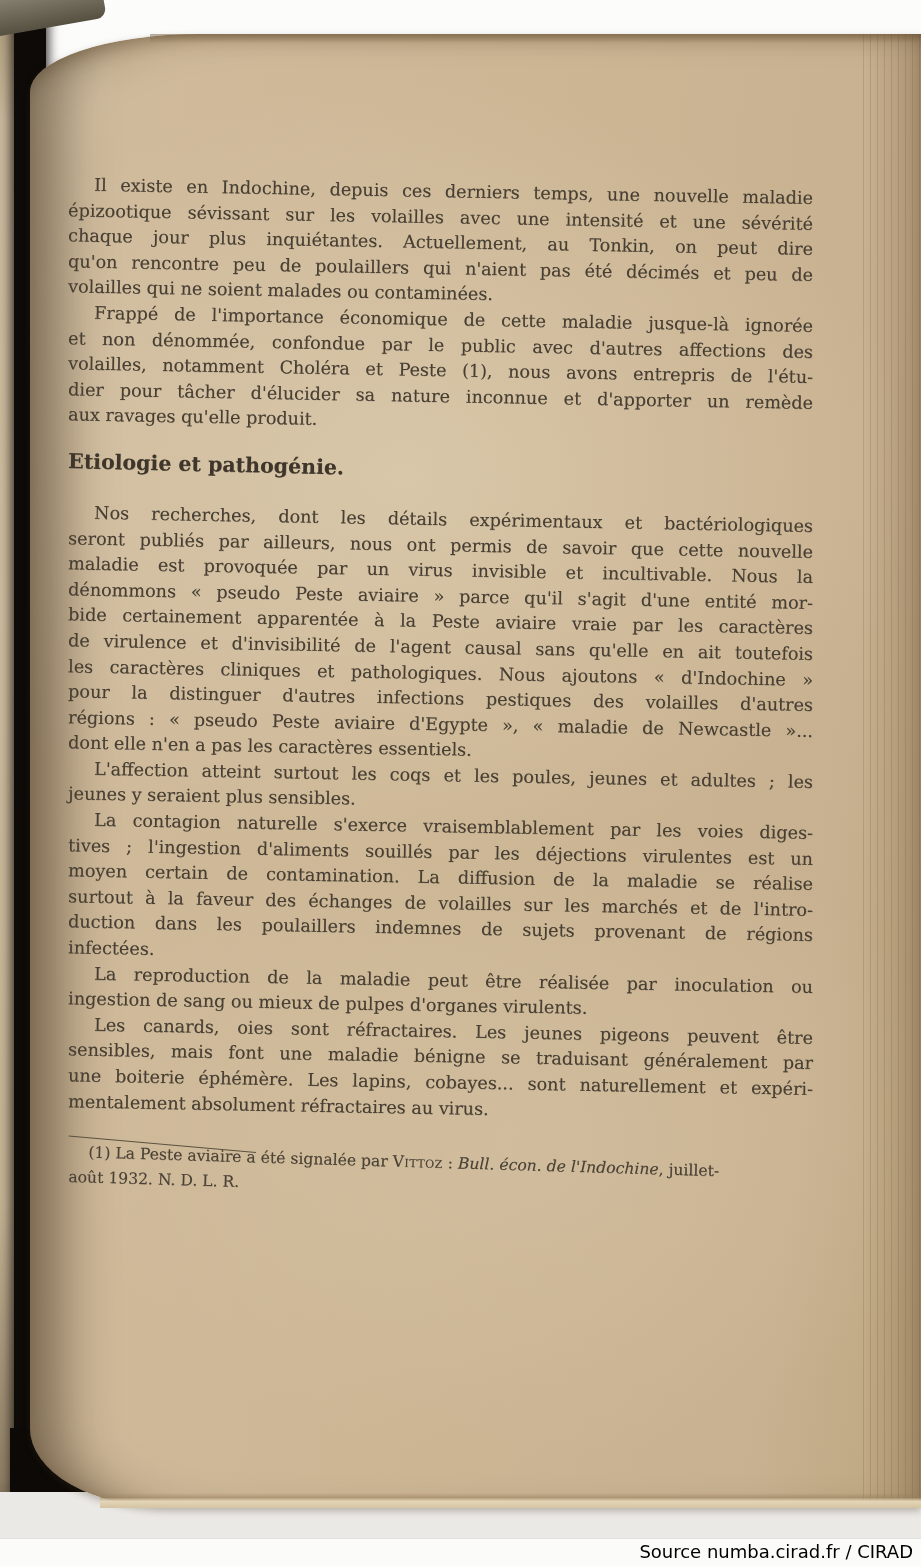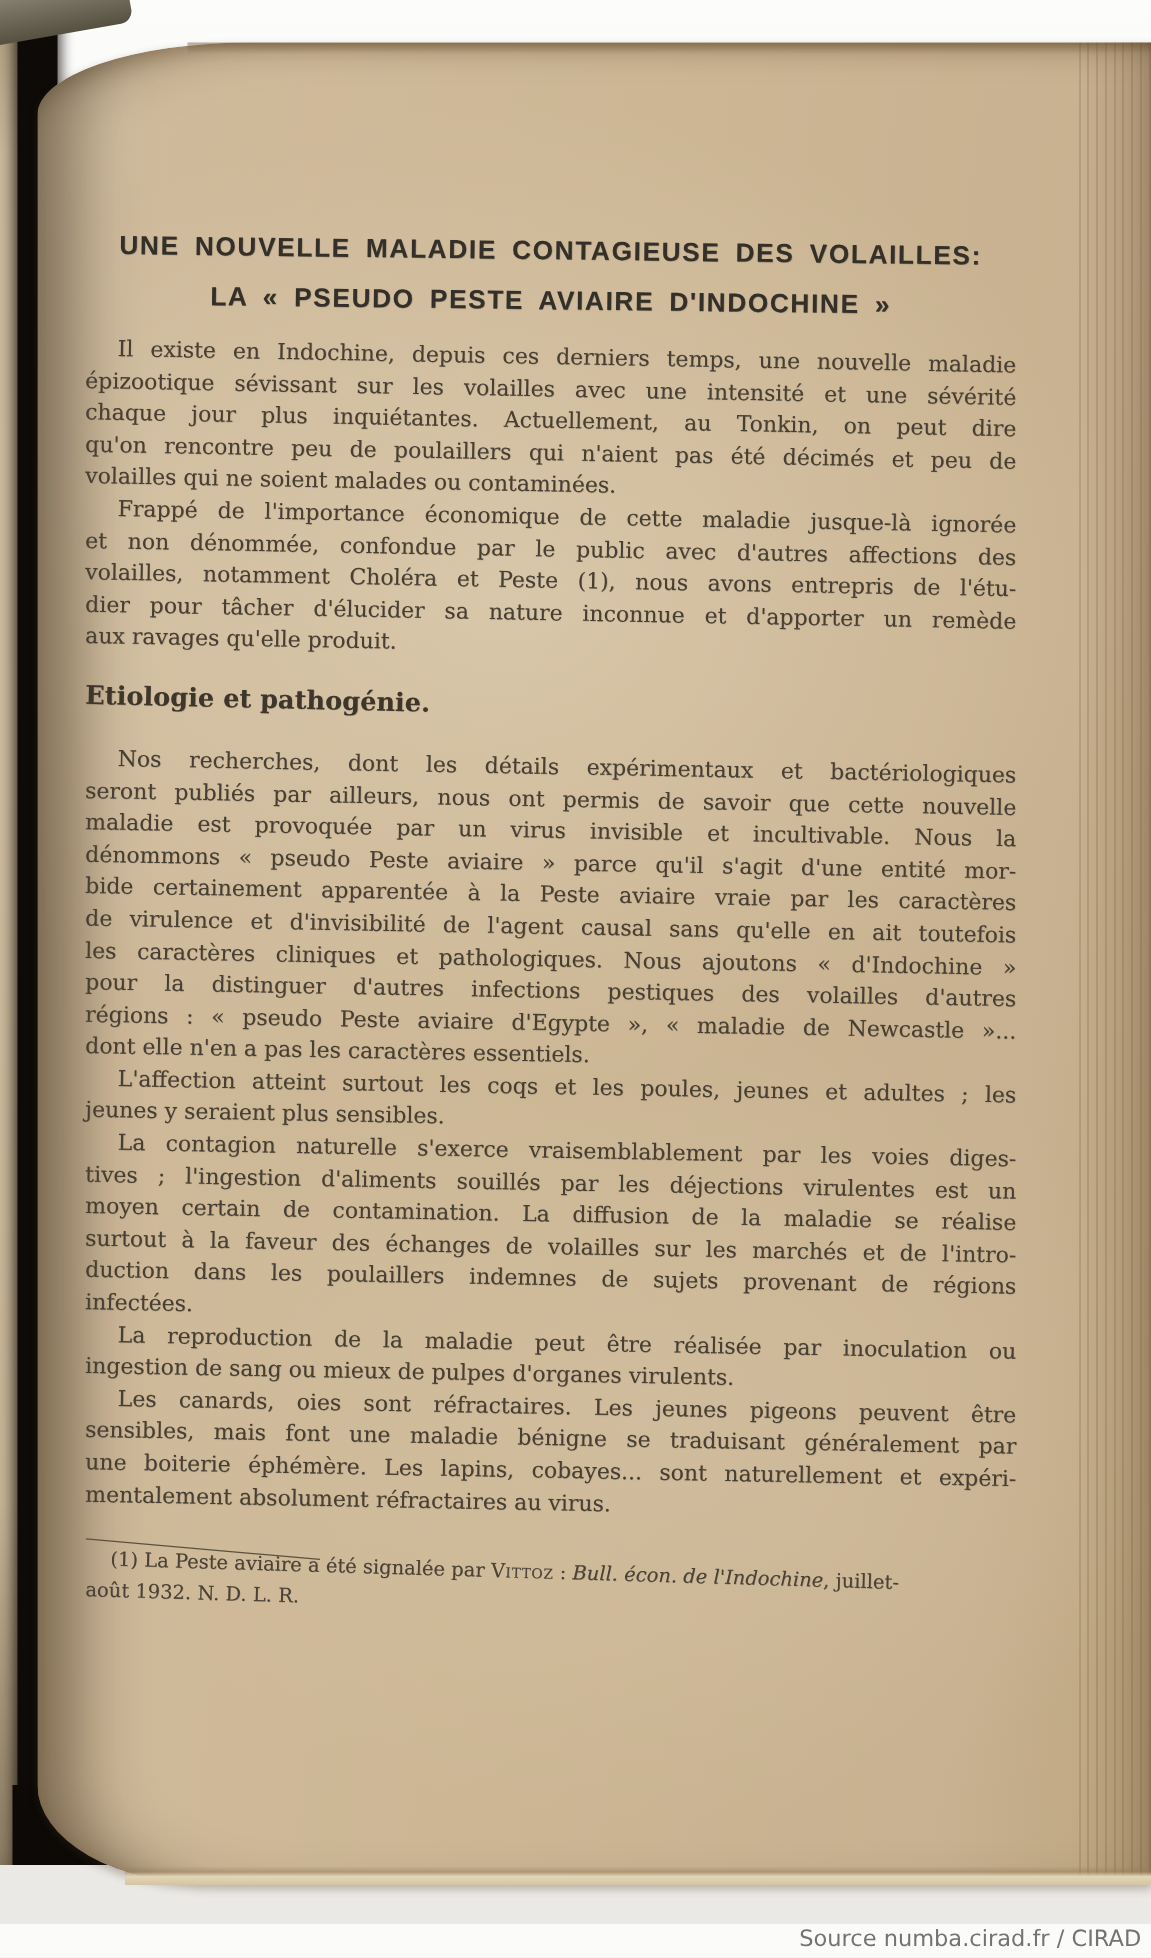--- a/index.html
+++ b/index.html
@@ -90,45 +90,41 @@
   .fline.f1{padding-left:20px;}
   .smallcaps{font-variant:small-caps;letter-spacing:.5px;}
   .italic{font-style:italic;}
   
   .footer-strip{
     position:absolute;left:0;right:0;bottom:0;height:27px;
     background:#fbfbfa;border-top:1px solid #e3e2df;
   }
   .attribution{
     position:absolute;right:8px;bottom:4px;
-    font-family:"DejaVu Sans",sans-serif;font-size:18px;color:#737373;
+    font-family:"DejaVu Sans",sans-serif;font-size:18px;color:#000000;
   }
 </style>
 </head>
 <body>
 
 <div>
 
   <div class="facing-edge"></div>
   <div class="gutter-black"></div>
   <div class="bottom-black"></div>
   <div class="binding-clamp"></div>
   <div class="below-page"></div>
 
   <div class="page">
     <div class="page-top-edgeline"></div>
     <div class="page-right-edges"></div>
     <div class="page-bottom-tear"></div>
 
     <div class="textcol">
 
-      <div class="title">
-        <div class="title-line">UNE NOUVELLE MALADIE CONTAGIEUSE DES VOLAILLES:</div>
-        <div class="title-line">LA « PSEUDO PESTE AVIAIRE D'INDOCHINE »</div>
-      </div>
 
       <div>
         <div class="bline first">Il existe en Indochine, depuis ces derniers temps, une nouvelle maladie</div>
         <div class="bline">épizootique sévissant sur les volailles avec une intensité et une sévérité</div>
         <div class="bline">chaque jour plus inquiétantes. Actuellement, au Tonkin, on peut dire</div>
         <div class="bline">qu'on rencontre peu de poulaillers qui n'aient pas été décimés et peu de</div>
         <div class="bline end">volailles qui ne soient malades ou contaminées.</div>
       </div>
 
       <div>

